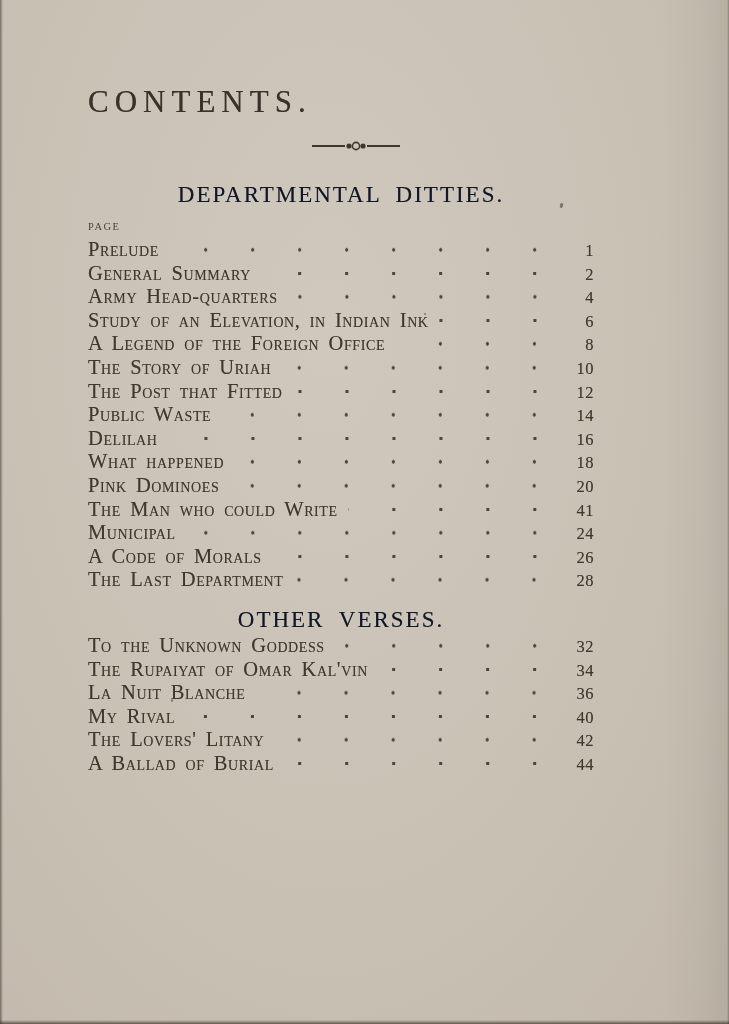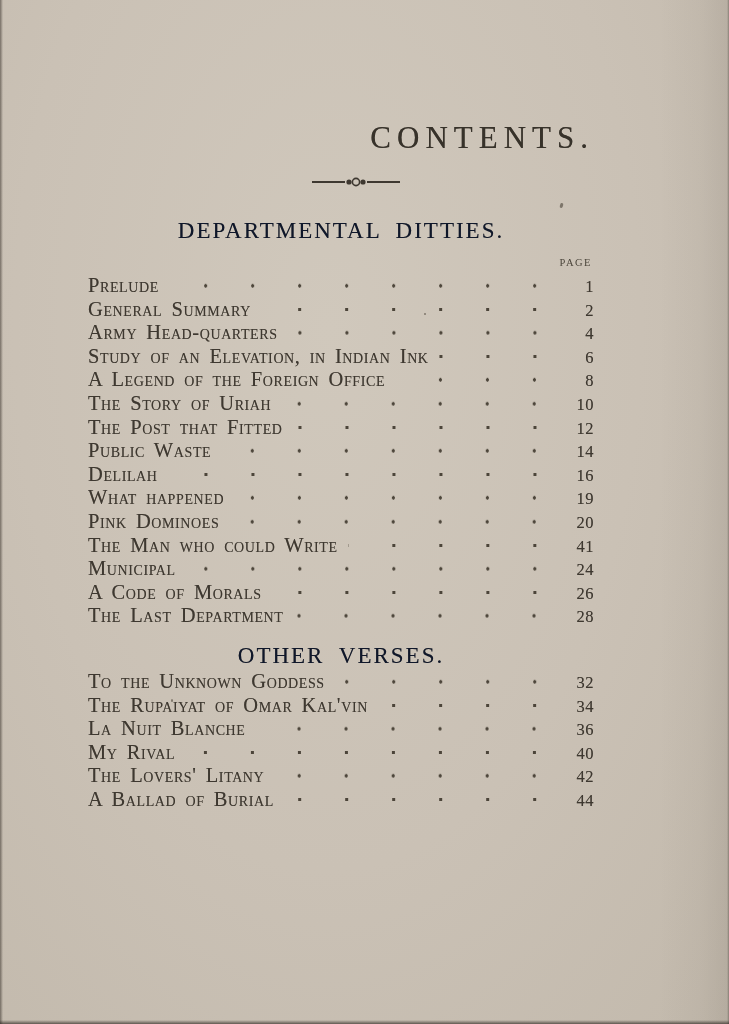--- a/index.html
+++ b/index.html
@@ -29,22 +29,22 @@
   .speck.s2{left:424px;top:313px;width:2px;height:2px;}
   .speck.s3{left:171px;top:699px;width:2px;height:3px;}
 
   .col{
     position:absolute;
     left:88px;
     width:506px;
     top:0;
   }
   .title{
-    margin-top:120px;
-    text-align:right;
+    margin-top:84px;
+    text-align:left;
     font-size:31px;
     letter-spacing:6px;
     color:#37322a;
     text-shadow:0 0 0.6px rgba(55,50,42,0.6);
   }
   .ornament{
     margin-top:19px;
     text-align:center;
     transform:translateX(15px);
     height:16px;
@@ -55,21 +55,20 @@
     font-size:23px;
     letter-spacing:2px;
     word-spacing:7px;
     color:#0f172a;
     text-shadow:0 0 0.5px rgba(55,50,42,0.5);
   }
   .heading-1{margin-top:27px;}
   .heading-2{margin-top:15px;margin-bottom:1px;}
   .page-label{
     margin-top:13px;
-    text-align:right;
     font-size:10.5px;
     letter-spacing:1.5px;
     padding-right:2px;
     color:#4a443a;
   }
   .rows-1{margin-top:6px;}
   .row{
     display:flex;
     align-items:baseline;
     height:23.6px;
@@ -170,21 +169,21 @@
     <span class="entry-page">14</span>
   </div>
         <div class="row">
     <span class="entry-title">Delilah</span>
     <span class="leader"></span>
     <span class="entry-page">16</span>
   </div>
         <div class="row">
     <span class="entry-title">What happened</span>
     <span class="leader"></span>
-    <span class="entry-page">19</span>
+    <span class="entry-page">18</span>
   </div>
         <div class="row">
     <span class="entry-title">Pink Dominoes</span>
     <span class="leader"></span>
     <span class="entry-page">20</span>
   </div>
         <div class="row">
     <span class="entry-title">The Man who could Write</span>
     <span class="leader"></span>
     <span class="entry-page">41</span>

